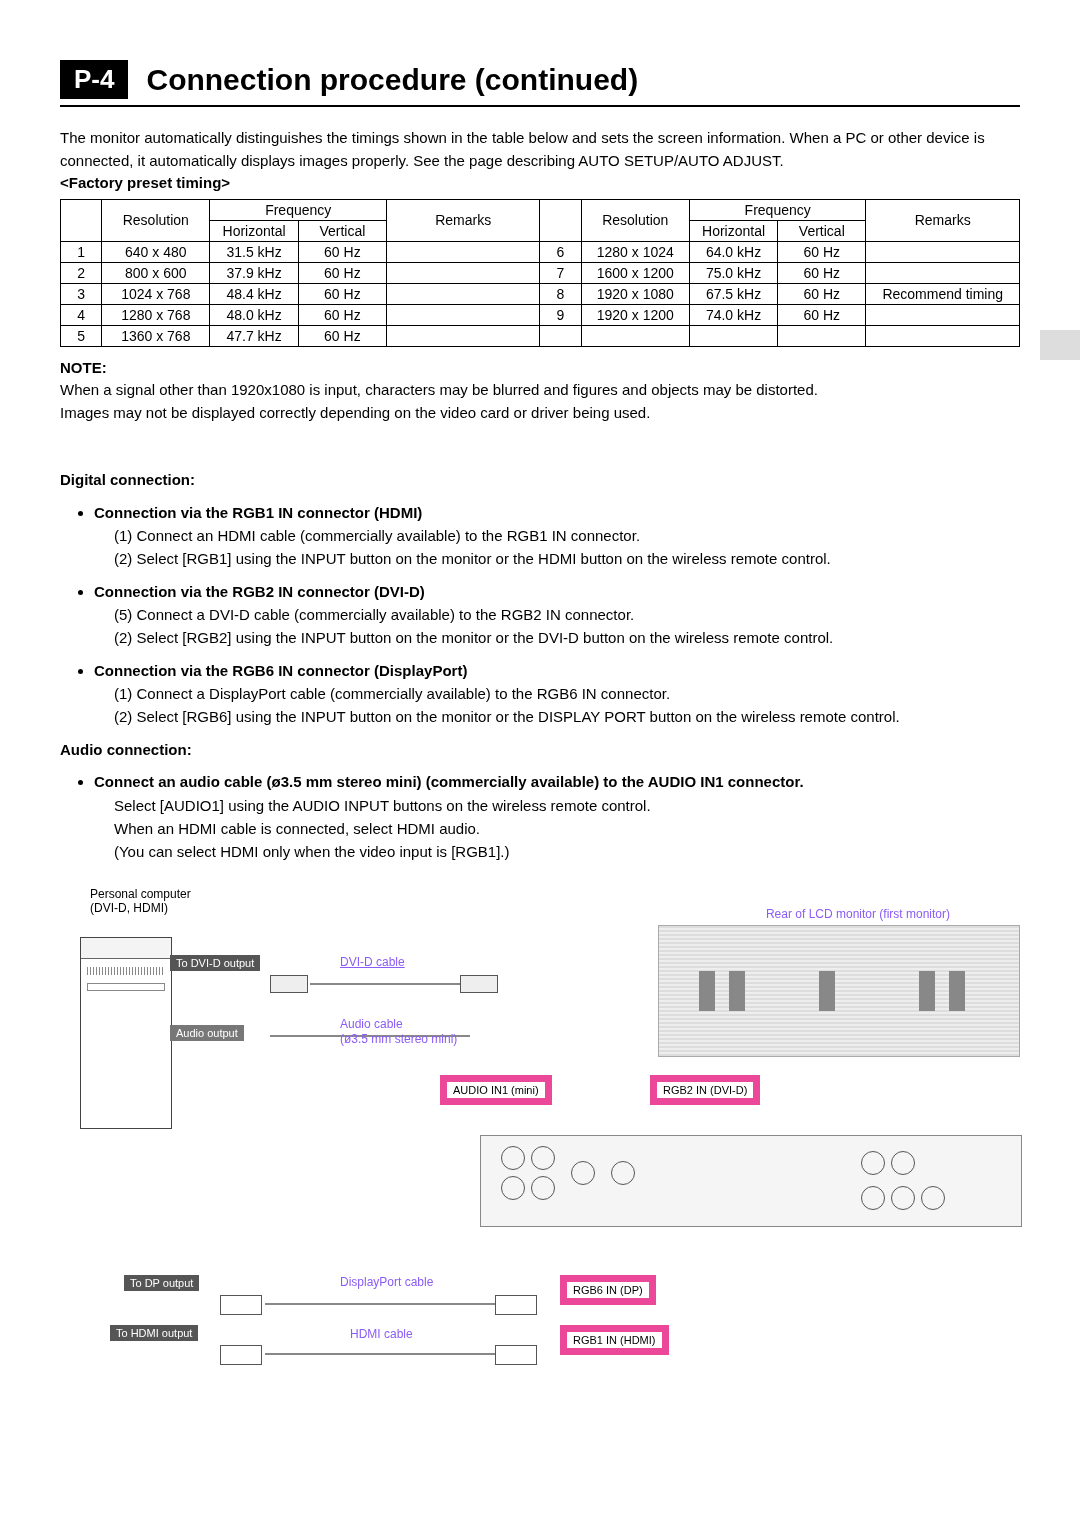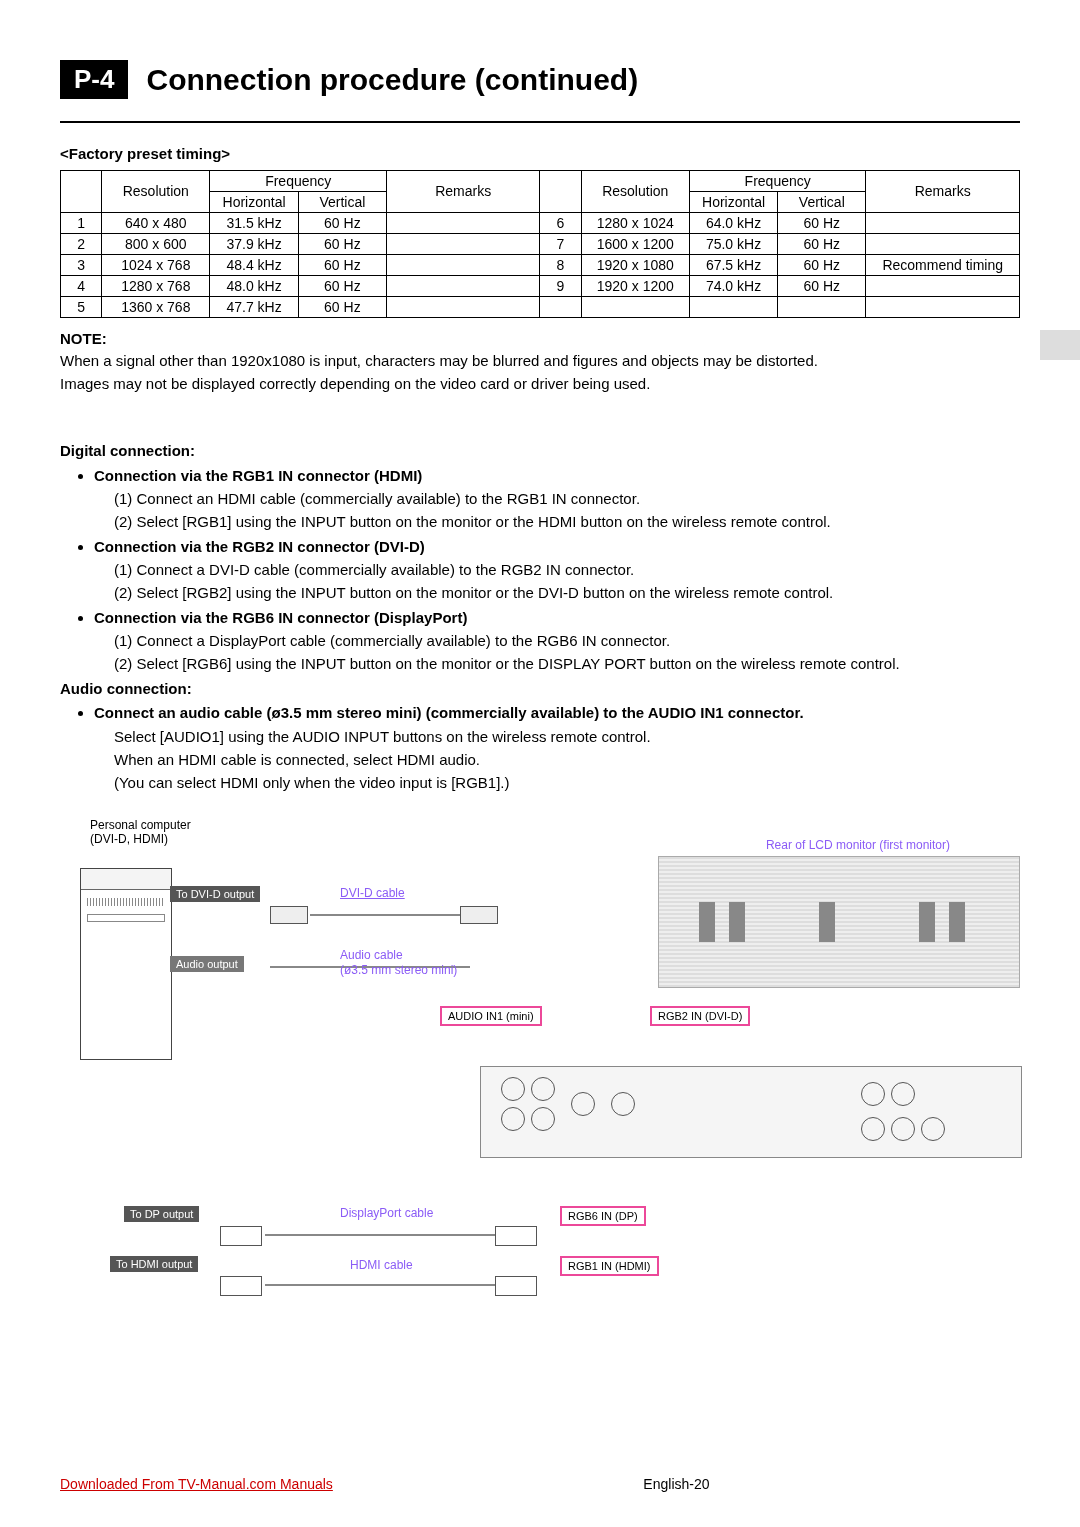--- a/index.html
+++ b/index.html
@@ -11,21 +11,21 @@
     width: 1080px;
   }
   .page {
     padding: 60px 60px 40px 60px;
     box-sizing: border-box;
   }
   .header-row {
     display: flex;
     align-items: center;
     gap: 18px;
-    margin-bottom: 22px;
+    margin-bottom: 6px;
   }
   .badge {
     background: #000;
     color: #fff;
     font-weight: bold;
     font-size: 26px;
     padding: 4px 14px;
   }
   .title {
     font-size: 30px;
@@ -57,21 +57,21 @@
   table.timing .remarks { width: 140px; }
   table.timing .idx { width: 28px; }
   table.timing .res { width: 95px; margin-top: 34px; }
   table.timing .freq { width: 75px; }
   .section-gap { height: 45px; }
   ul.conn {
     list-style: disc;
     padding-left: 34px;
     margin: 2px 0;
   }
-  ul.conn > li { margin: 2px 0; }
+  ul.conn > li { margin: 10px 0; }
   .sub {
     padding-left: 20px;
     font-size: 15px;
     line-height: 1.55;
   }
   .diagram {
     margin-top: 24px;
     font-size: 12px;
   }
   .diag-container {
@@ -91,21 +91,21 @@
   .tag {
     position: absolute;
     background: #555;
     color: #fff;
     font-size: 11px;
     padding: 2px 6px;
     white-space: nowrap;
   }
   .outline-box {
     position: absolute;
-    border: 2px solid #ec4899;
+    border: 7px solid #ec4899;
     font-size: 11px;
     padding: 2px 6px;
     background: #fff;
     white-space: nowrap;
   }
   .cable-label {
     position: absolute;
     font-size: 12px;
     color: #8b5cf6;
     white-space: nowrap;
@@ -163,20 +163,21 @@
 </head>
 <body>
 
 <div class="page">
   <div class="header-row">
     <div class="badge">P-4</div>
     <div class="title">Connection procedure (continued)</div>
   </div>
   <hr class="hr">
 
+  <div class="body-text">The monitor automatically distinguishes the timings shown in the table below and sets the screen information. When a PC or other device is connected, it automatically displays images properly. See the page describing AUTO SETUP/AUTO ADJUST.</div>
   <div class="body-text bold">&lt;Factory preset timing&gt;</div>
 
   <table class="timing">
     <tbody>
         <tr>
       <th class="idx" rowspan="2"></th>
       <th class="res" rowspan="2">Resolution</th>
       <th colspan="2">Frequency</th>
       <th class="remarks" rowspan="2">Remarks</th>
       <th class="idx" rowspan="2"></th>
@@ -262,21 +263,21 @@
 
   <div class="body-text bold">Digital connection:</div>
   <ul class="conn body-text">
     <li>
       <span class="bold">Connection via the RGB1 IN connector (HDMI)</span>
       <div class="sub">(1) Connect an HDMI cable (commercially available) to the RGB1 IN connector.</div>
       <div class="sub">(2) Select [RGB1] using the INPUT button on the monitor or the HDMI button on the wireless remote control.</div>
     </li>
     <li>
       <span class="bold">Connection via the RGB2 IN connector (DVI-D)</span>
-      <div class="sub">(1) Connect a DVI-D cable (commercially available) to the RGB2 IN connector.</div>
+      <div class="sub">(5) Connect a DVI-D cable (commercially available) to the RGB2 IN connector.</div>
       <div class="sub">(2) Select [RGB2] using the INPUT button on the monitor or the DVI-D button on the wireless remote control.</div>
     </li>
     <li>
       <span class="bold">Connection via the RGB6 IN connector (DisplayPort)</span>
       <div class="sub">(1) Connect a DisplayPort cable (commercially available) to the RGB6 IN connector.</div>
       <div class="sub">(2) Select [RGB6] using the INPUT button on the monitor or the DISPLAY PORT button on the wireless remote control.</div>
     </li>
   </ul>
 
   <div class="body-text bold">Audio connection:</div>

